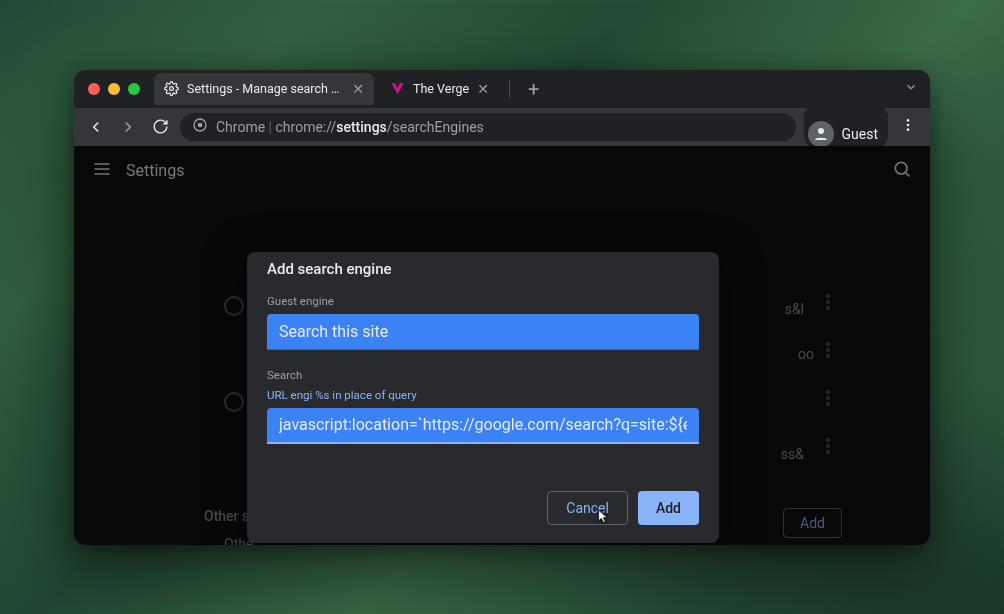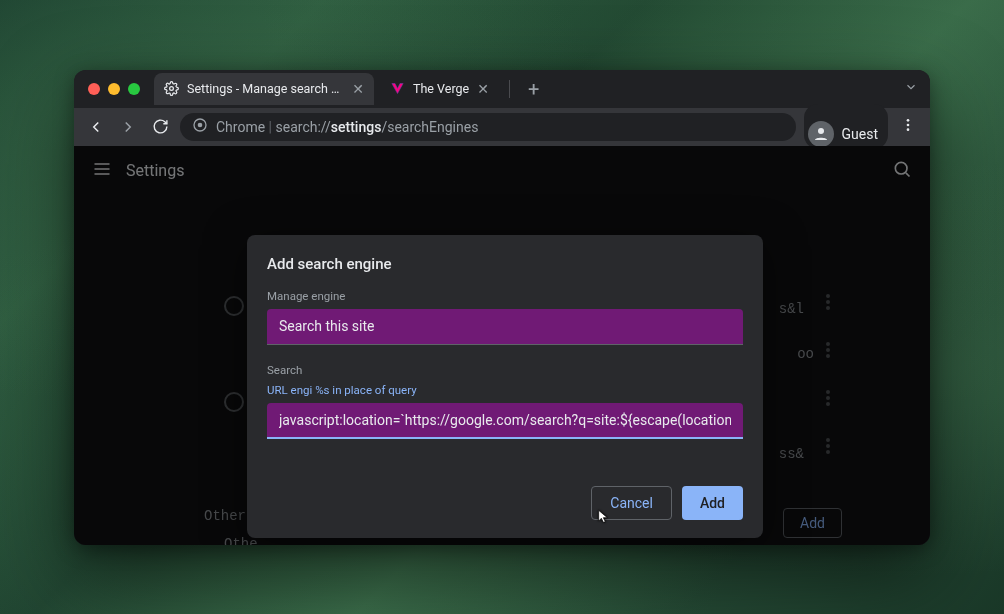--- a/index.html
+++ b/index.html
@@ -80,46 +80,46 @@
   .dim-overlay{position:absolute; inset:0; background:rgba(0,0,0,.5);}
   .appbar{
     position:absolute; top:0; left:0; right:0; height:50px;
     display:flex; align-items:center; padding:0 18px; gap:14px;
     color:#e8eaed;
   }
   .hamburger{cursor:pointer;}
   .appbar .title{font-size:16px;}
   .appbar .search{margin-left:auto;}
 
-  .peek{position:absolute; color:#8e9297; font-size:14px;font-family:Liberation Mono, monospace;}
+  .peek{position:absolute; color:#8e9297; font-size:14px;}
   .peek-globe{width:20px;height:20px;border:2px solid #8e9297;border-radius:50%; opacity:.6;}
   .peek-dots{width:4px;height:4px;background:#8e9297;border-radius:50%; box-shadow:0 -6px 0 #8e9297, 0 6px 0 #8e9297; opacity:.5;}
 
   .addbtn-bg{
     position:absolute; right:88px; top:362px;
     border:1px solid #5f6368; border-radius:4px; padding:6px 16px;
     color:#8ab4f8; font-size:14px;
   }
 
   
   .dialog{
-    position:absolute; left:173px; top:89px;
-    width:516px; background:#292a2d;
-    border-radius:8px; padding:20px 20px 18px 20px;
+    position:absolute; left:173px; top:106px;
+    width:472px; background:#292a2d;
+    border-radius:8px; padding:8px 20px 18px 20px;
     box-shadow: 0 8px 40px rgba(0,0,0,.5);
     z-index:10;
   }
   .dialog h2{font-size:15px; font-weight:500; color:#e8eaed; margin-bottom:16px;}
   .field-label{font-size:11.5px; color:#9aa0a6; margin-bottom:6px;}
   .field-label.focused{color:#8ab4f8;}
   .field{
-    width:100%; height:36px; background:#701a75;
+    width:100%; height:36px; background:#3b82f6;
     border:none; border-bottom:1px solid #5f6368;
     border-radius:4px 4px 0 0;
-    color:#e8eaed; font-size:14px; padding:0 12px;
+    color:#e8eaed; font-size:16px; padding:0 12px;
     margin-bottom:18px;
   }
   .field.focused{border-bottom:2px solid #8ab4f8; margin-bottom:17px;}
   .dialog-actions{display:flex; justify-content:flex-end; gap:10px; margin-top:30px;}
   .btn{
     height:34px; padding:0 18px; border-radius:4px; font-size:14px; cursor:pointer;
     display:inline-flex; align-items:center;
   }
   .btn.secondary{border:1px solid #5f6368; color:#8ab4f8; background:transparent;}
   .btn.primary{background:#8ab4f8; color:#202124; font-weight:500;}
@@ -188,21 +188,21 @@
     <div class="omni">
       <span>
         <svg width="16" height="16" viewBox="0 0 24 24" fill="#9aa0a6">
             <circle cx="12" cy="12" r="9" fill="none" stroke="#9aa0a6" stroke-width="2"></circle>
             <circle cx="12" cy="12" r="3.5"></circle>
           </svg>
       </span>
       <span class="url">
         <span>Chrome</span>
         <span class="sep"> | </span>
-        <span>search://</span><b>settings</b><span>/searchEngines</span>
+        <span>chrome://</span><b>settings</b><span>/searchEngines</span>
       </span>
     </div>
     <div style="display:flex;align-items:center;gap:8px;background:#202124;border-radius:14px;padding:17px 10px 2px 4px;">
       <span class="avatar">
         <svg viewBox="0 0 24 24">
             <circle cx="12" cy="8" r="4"></circle>
             <path d="M4 20c0-4 16-4 16 0"></path>
           </svg>
       </span>
       <span class="guest">Guest</span>
@@ -257,21 +257,21 @@
       </div>
     <div class="peek" style="left:130px; top:362px; font-weight:500;">Other searc</div>
     <div class="peek" style="left:150px; top:390px;">Othe</div>
     <div class="addbtn-bg">Add</div>
 
     <div class="dim-overlay"></div>
 
     <div class="dialog">
       <h2>Add search engine</h2>
 
-      <div class="field-label">Manage engine</div>
+      <div class="field-label">Guest engine</div>
       <input class="field" value="Search this site" style="">
 
       <div class="field-label">Search</div>
 
       <div class="field-label focused">URL engi %s in place of query</div>
       <input class="field focused" value="javascript:location=`https://google.com/search?q=site:${escape(location.hostn" style="">
 
       <div class="dialog-actions">
         <span class="btn secondary">Cancel</span>
         <span class="btn primary">Add</span>

